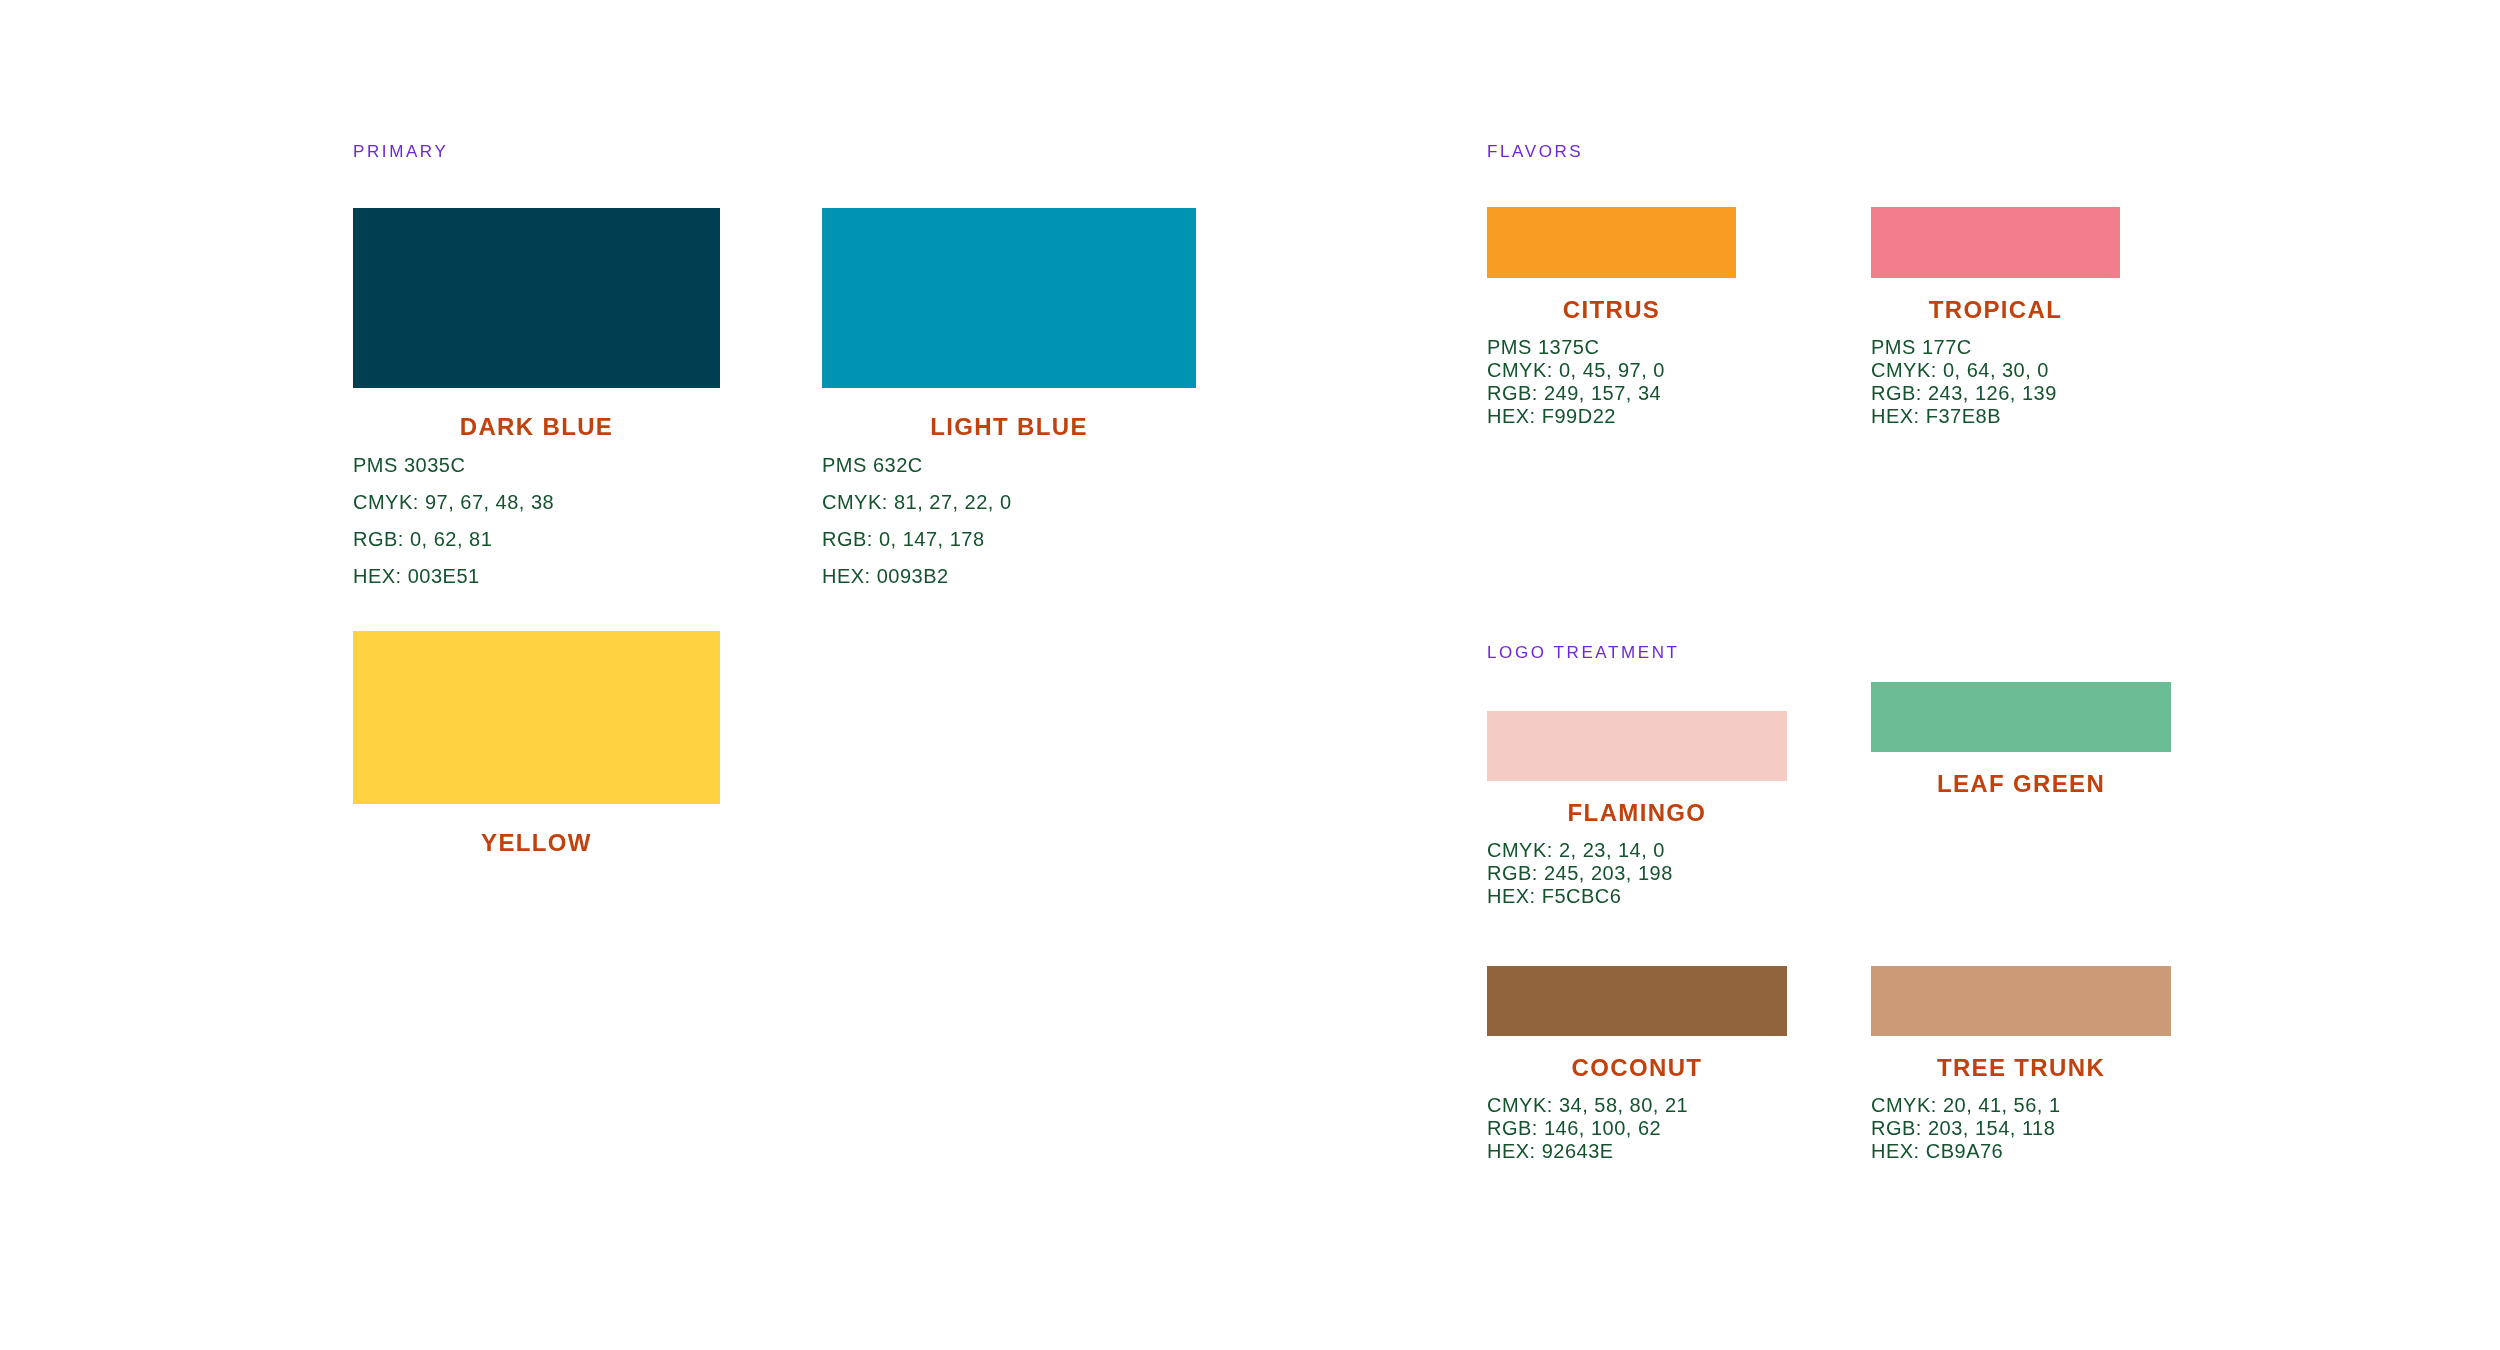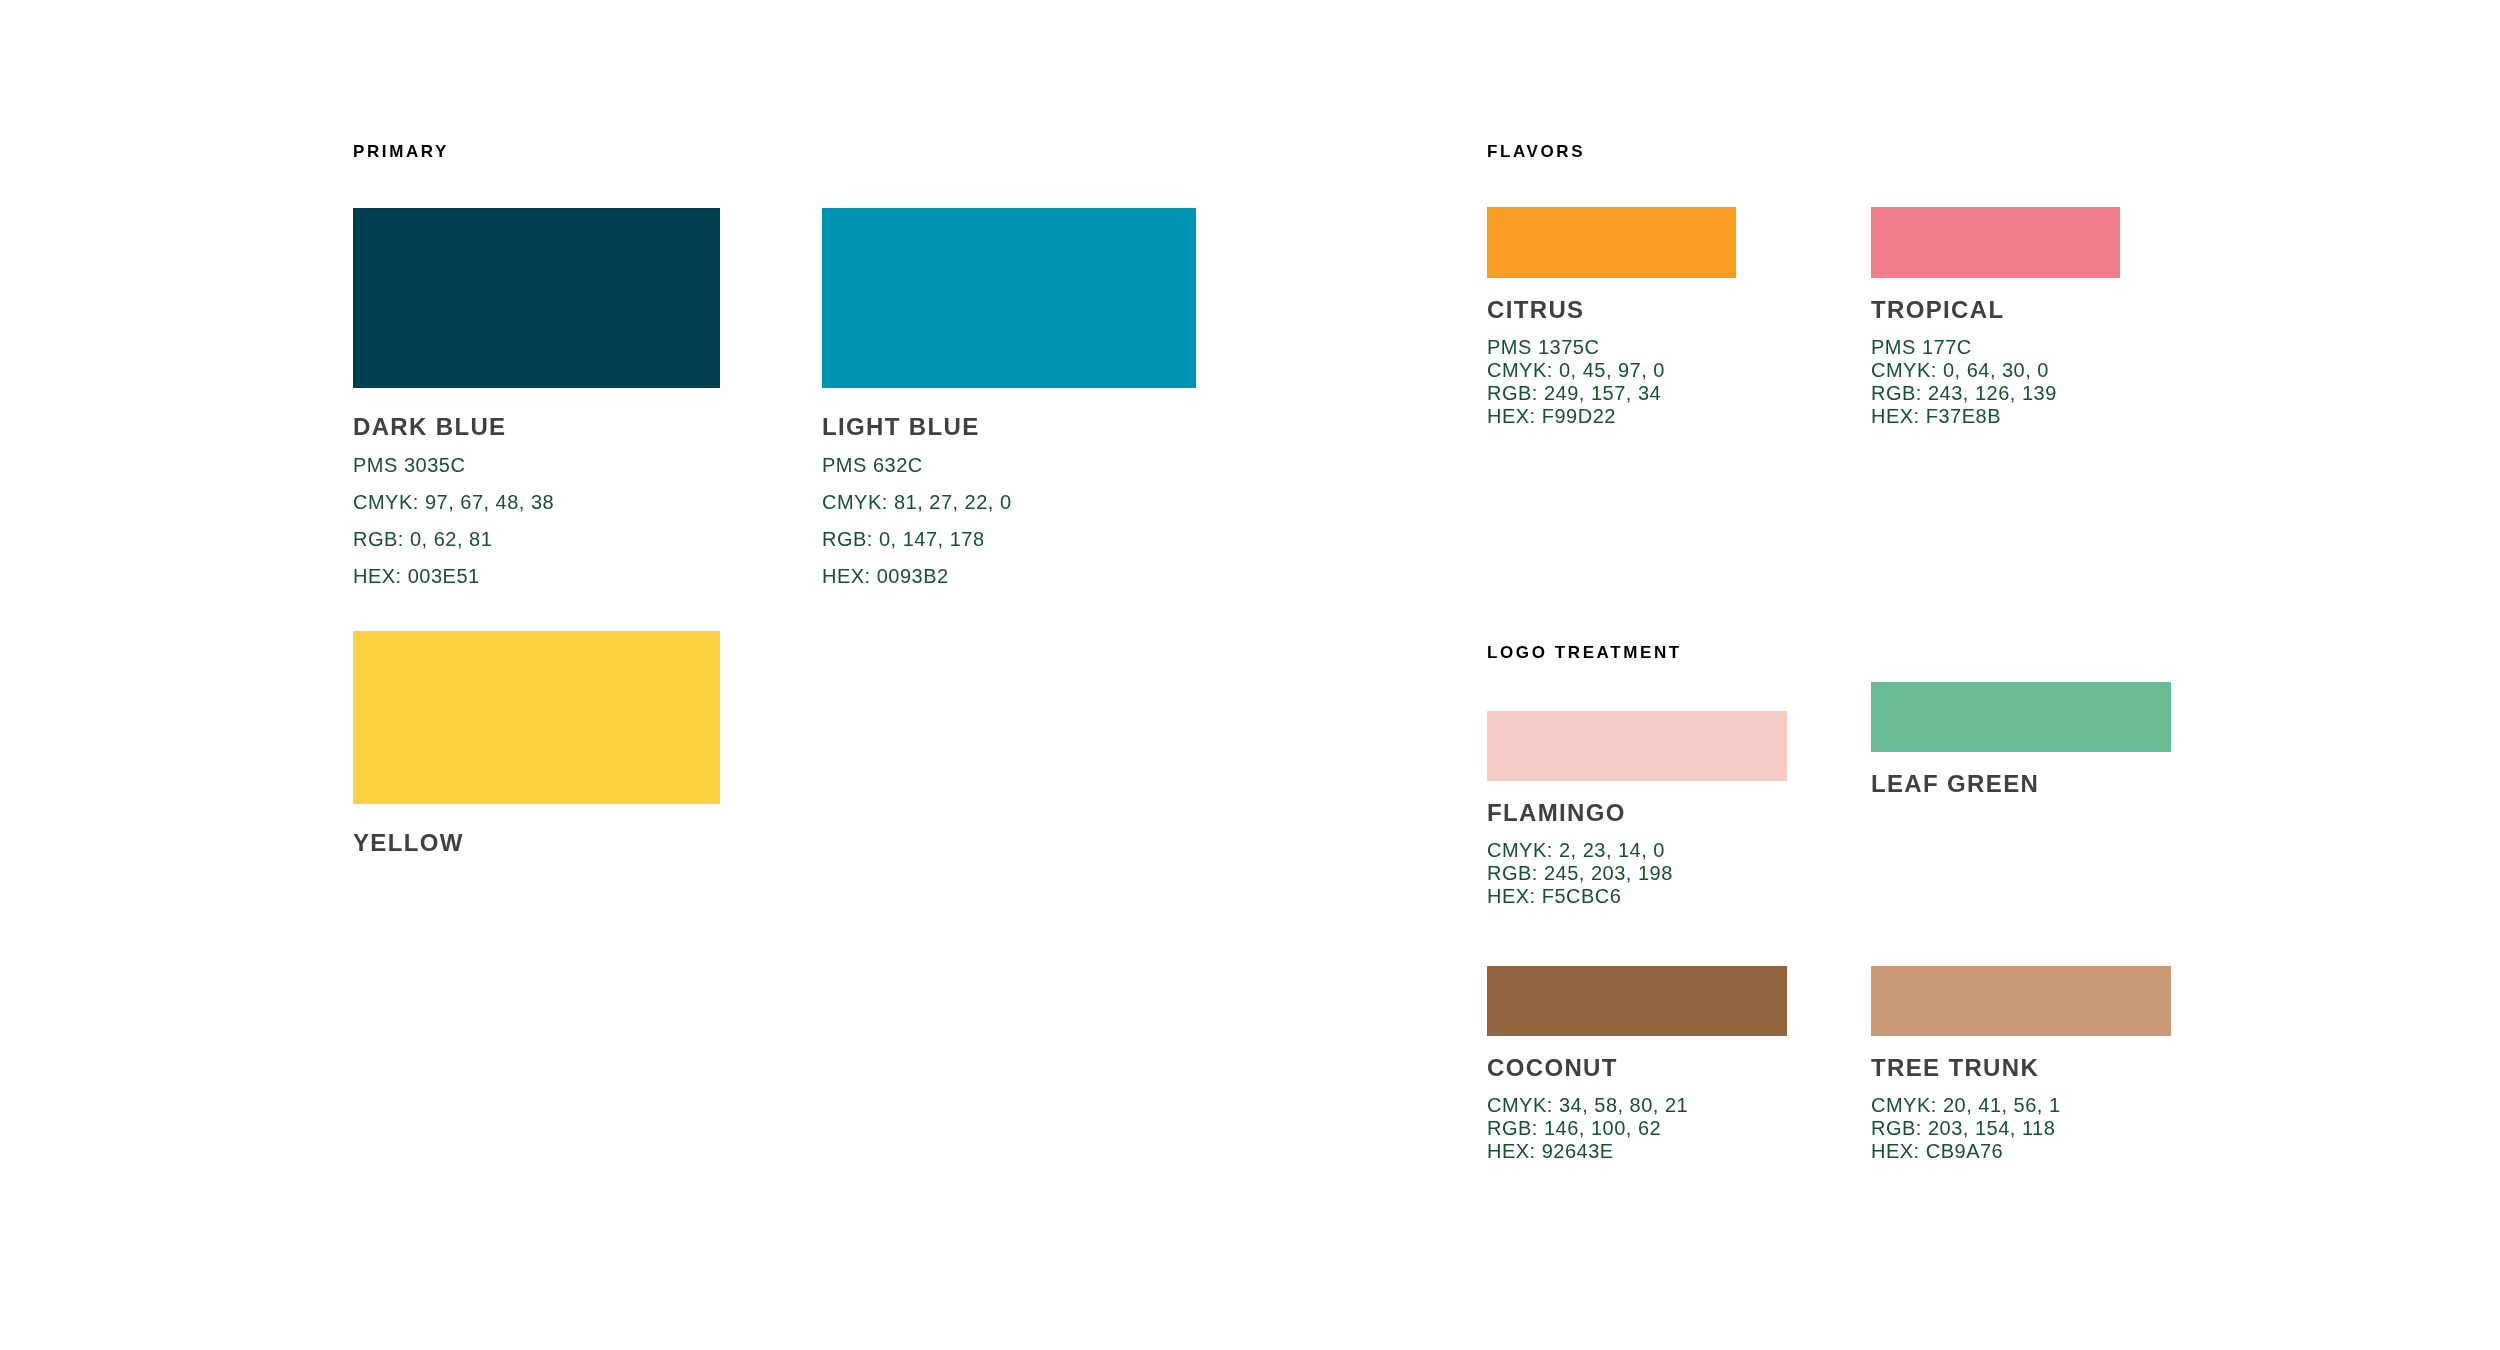--- a/index.html
+++ b/index.html
@@ -20,23 +20,23 @@
   .canvas {
     position: absolute;
     inset: 0;
     background: #FFFFFF;
   }
 
   
   .section-header {
     position: absolute;
     font-size: 17px;
-    font-weight: bold;
+    font-weight: normal;
     letter-spacing: 2.6px;
-    color: #000000;
+    color: #6d28d9;
     text-transform: uppercase;
     white-space: nowrap;
   }
 
   
   .swatch-group {
     position: absolute;
   }
   .swatch-chip {
     display: block;
@@ -44,23 +44,24 @@
     box-sizing: border-box;
   }
   .swatch-chip.bordered {
     border: 2px solid #1C2B33;
   }
 
   .swatch-name {
     font-size: 24px;
     font-weight: bold;
     letter-spacing: 1.35px;
-    color: #404040;
+    color: #c2410c;
     text-transform: uppercase;
     white-space: nowrap;
+    text-align: center;
   }
   .swatch-lines {
     margin: 0;
     padding: 0;
     list-style: none;
   }
   .swatch-lines li {
     font-size: 20px;
     letter-spacing: 0.5px;
     color: #14532d;

